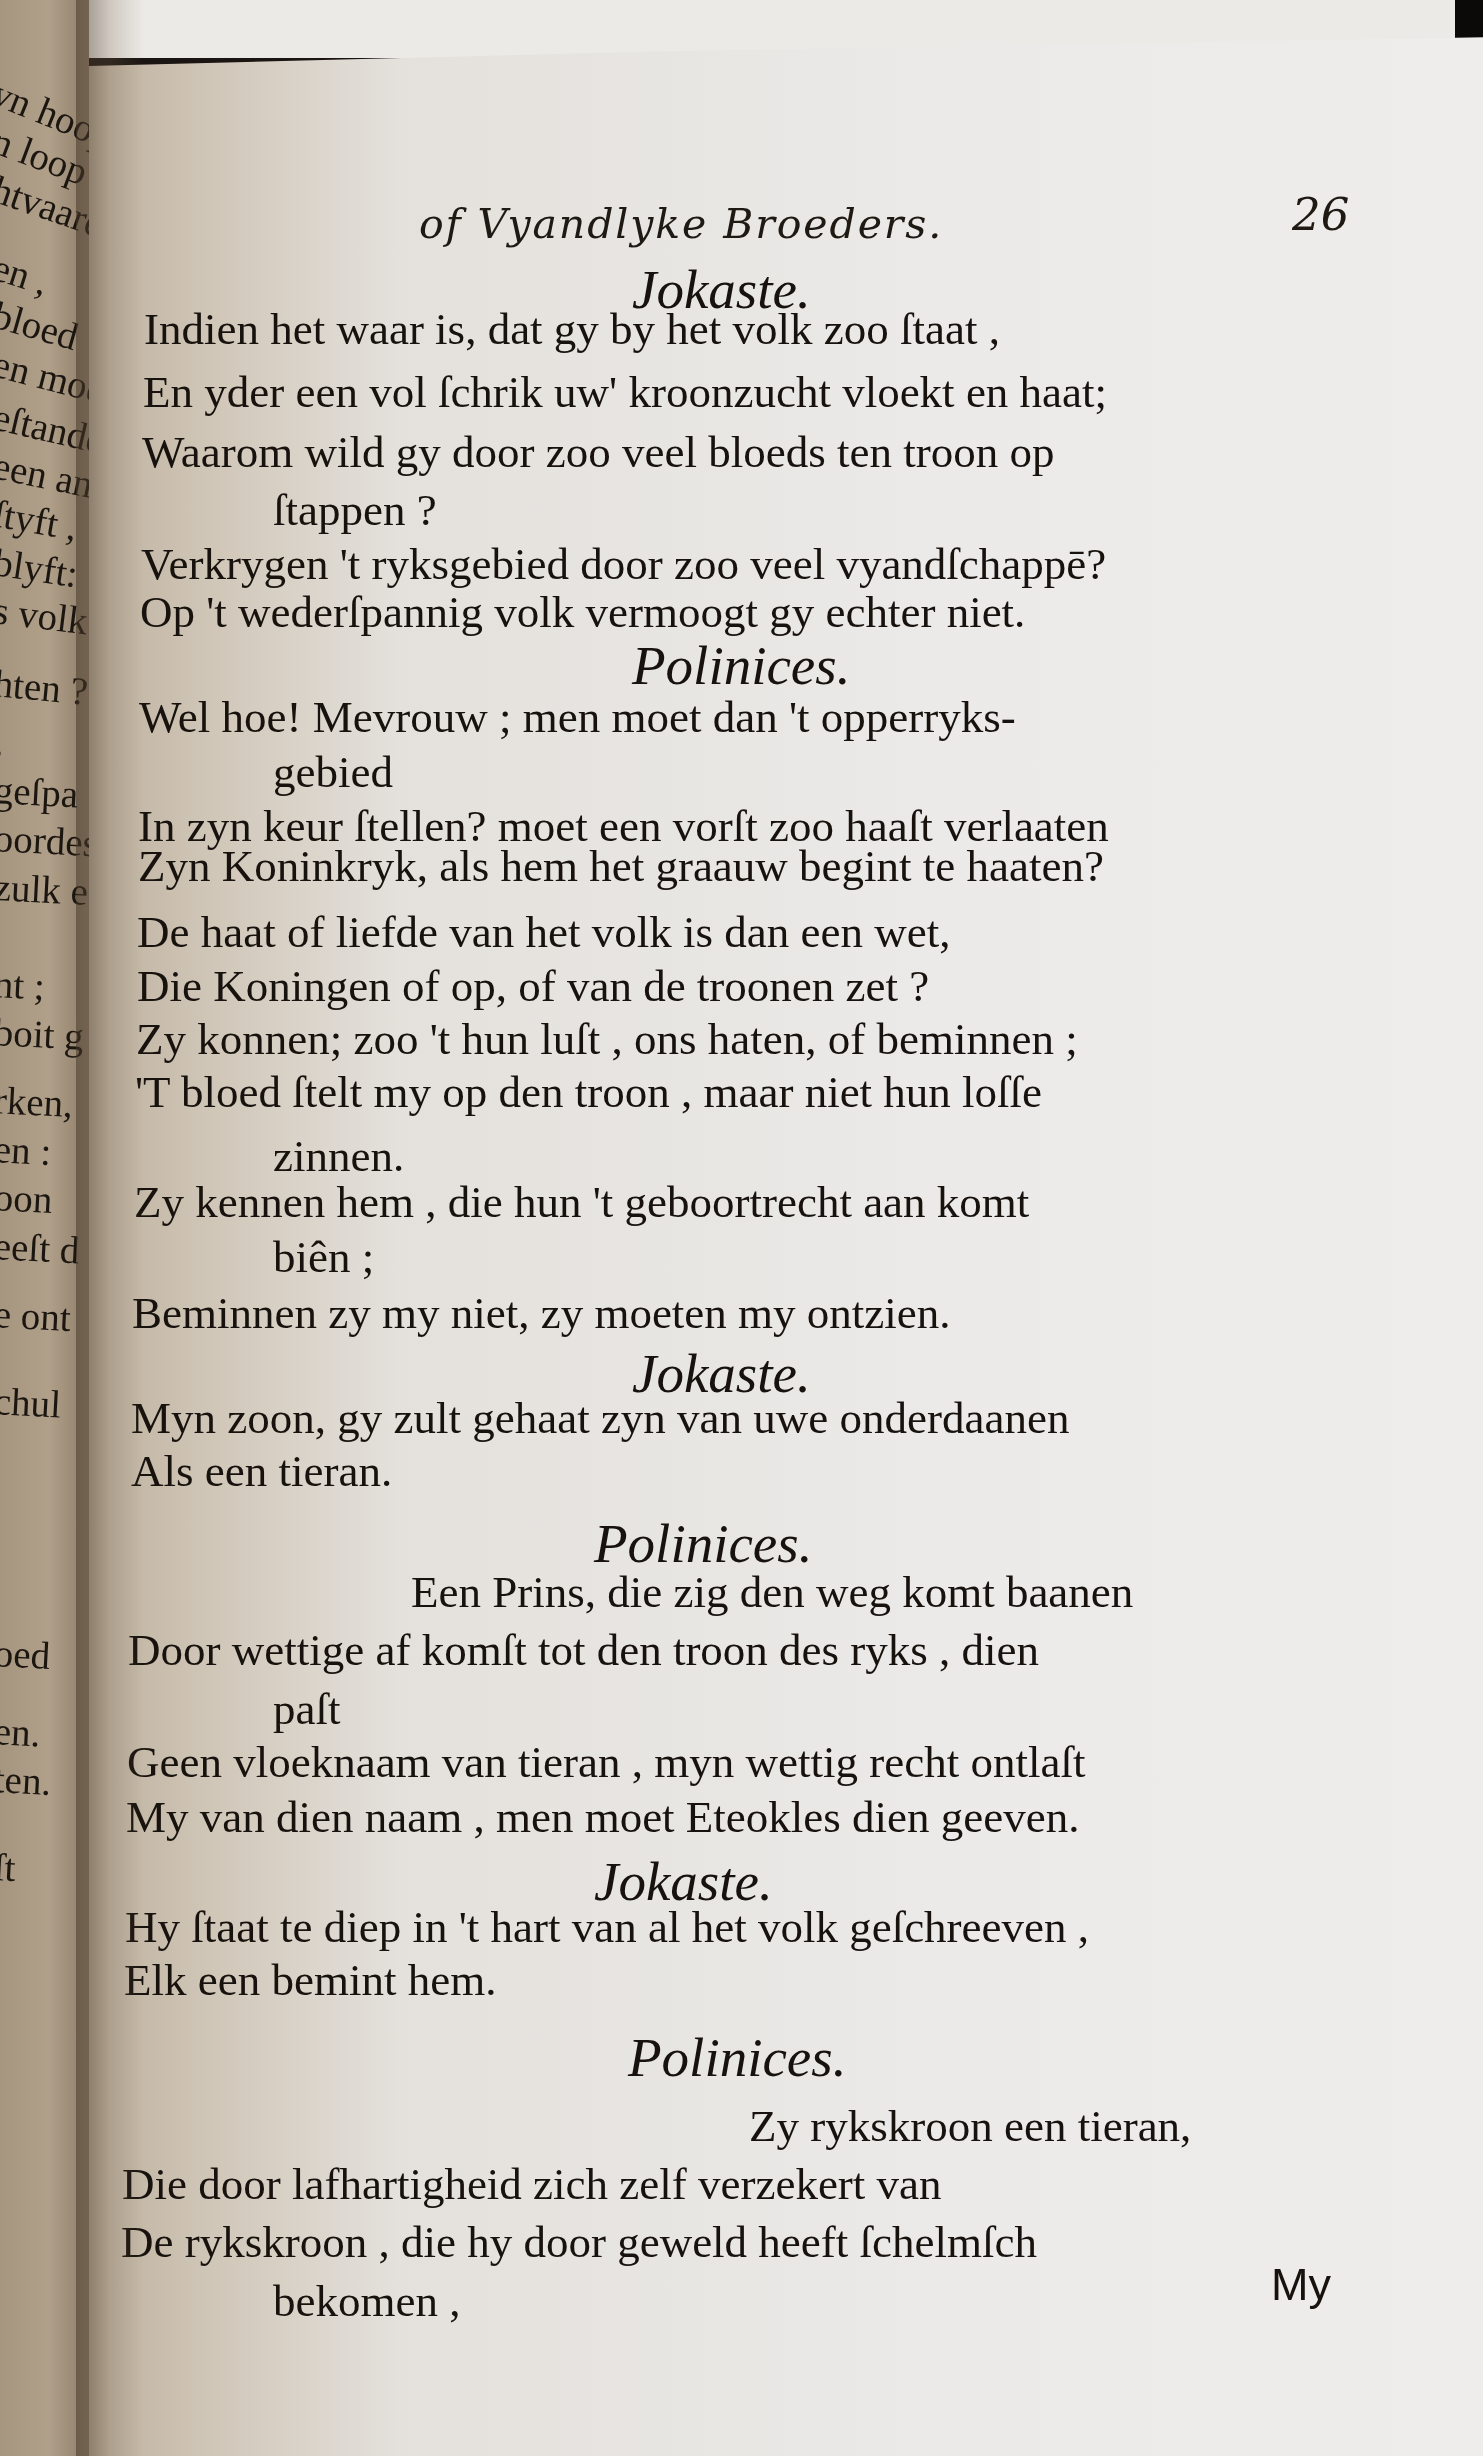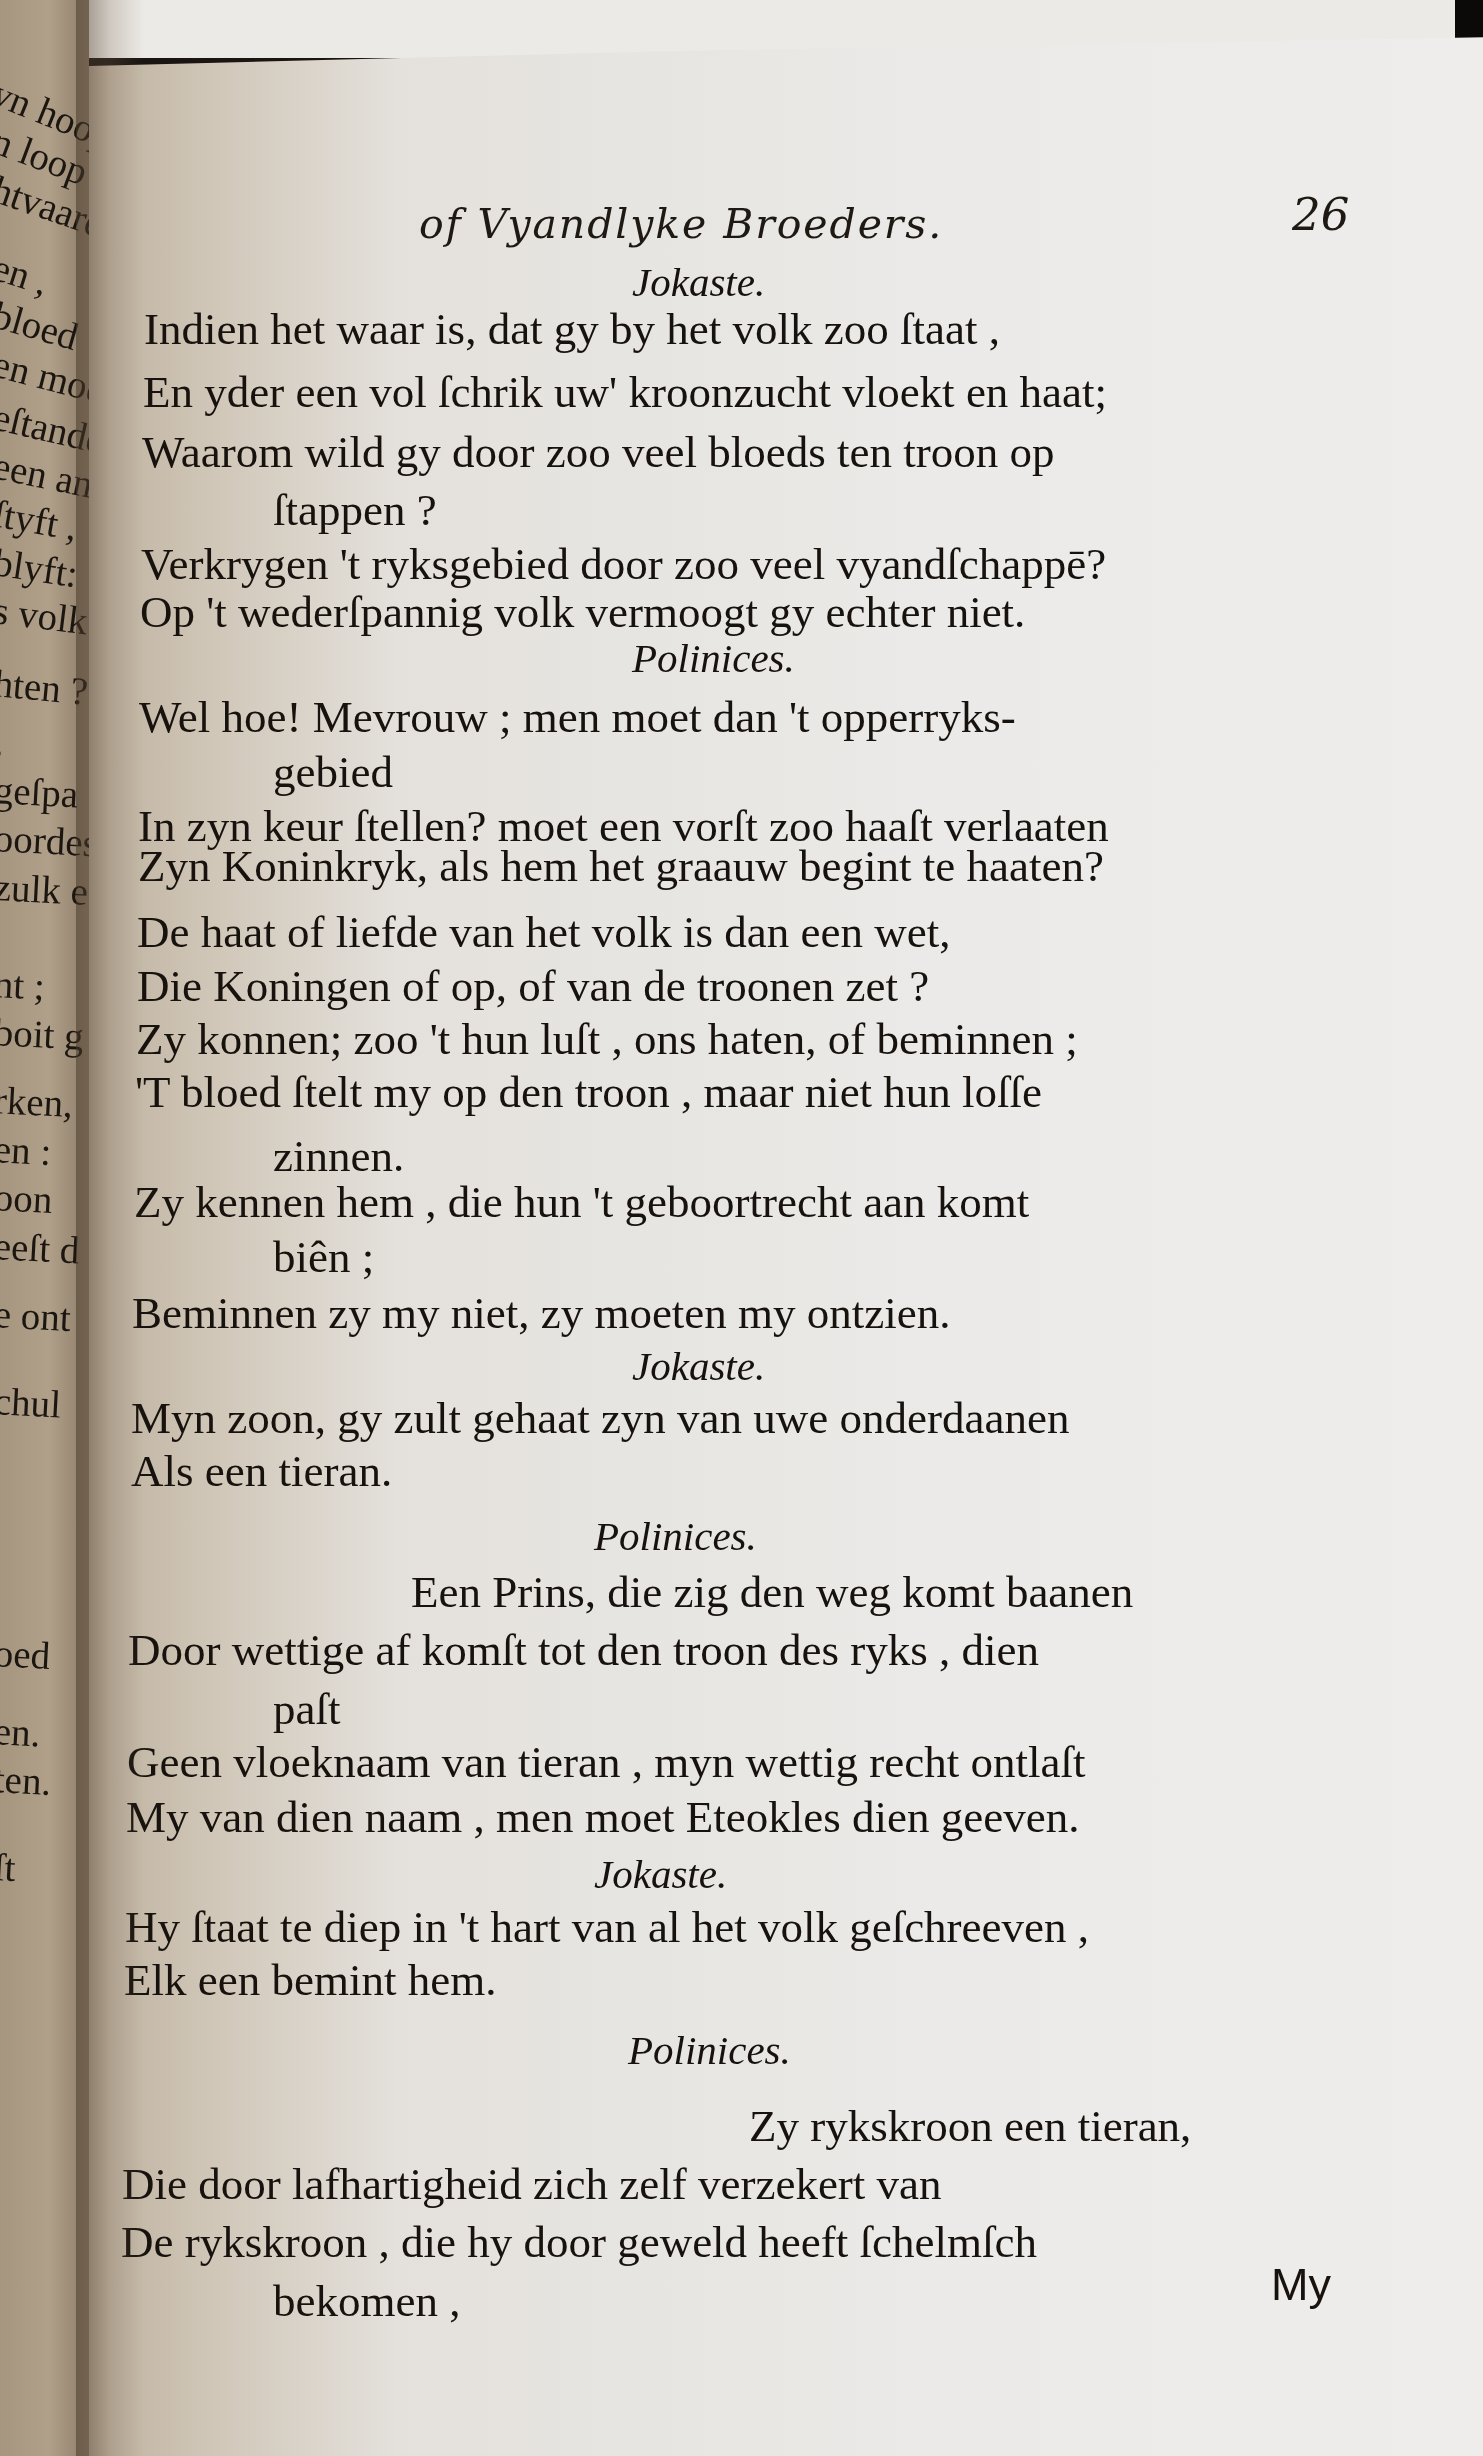--- a/index.html
+++ b/index.html
@@ -52,21 +52,21 @@
   }
   .text-block {
     position:absolute; left:0; top:0; width:100%; height:100%;
   }
   .line {
     position:absolute; white-space:nowrap; color:#17120d;
     font-family:"Liberation Serif", serif; font-size:45px; line-height:1;
   }
   .speaker {
     position:absolute; white-space:nowrap; color:#17120d;
-    font-family:"Liberation Serif", serif; font-style:italic; font-size:41px;
+    font-family:"Liberation Serif", serif; font-style:italic; font-size:55px;
   }
   .catchword {
     position:absolute; white-space:nowrap; color:#17120d;
     font-family:Liberation Sans, sans-serif; font-size:45px;
   }
 </style>
 </head>
 <body>
 
 <div class="facing-page" id="facing">

